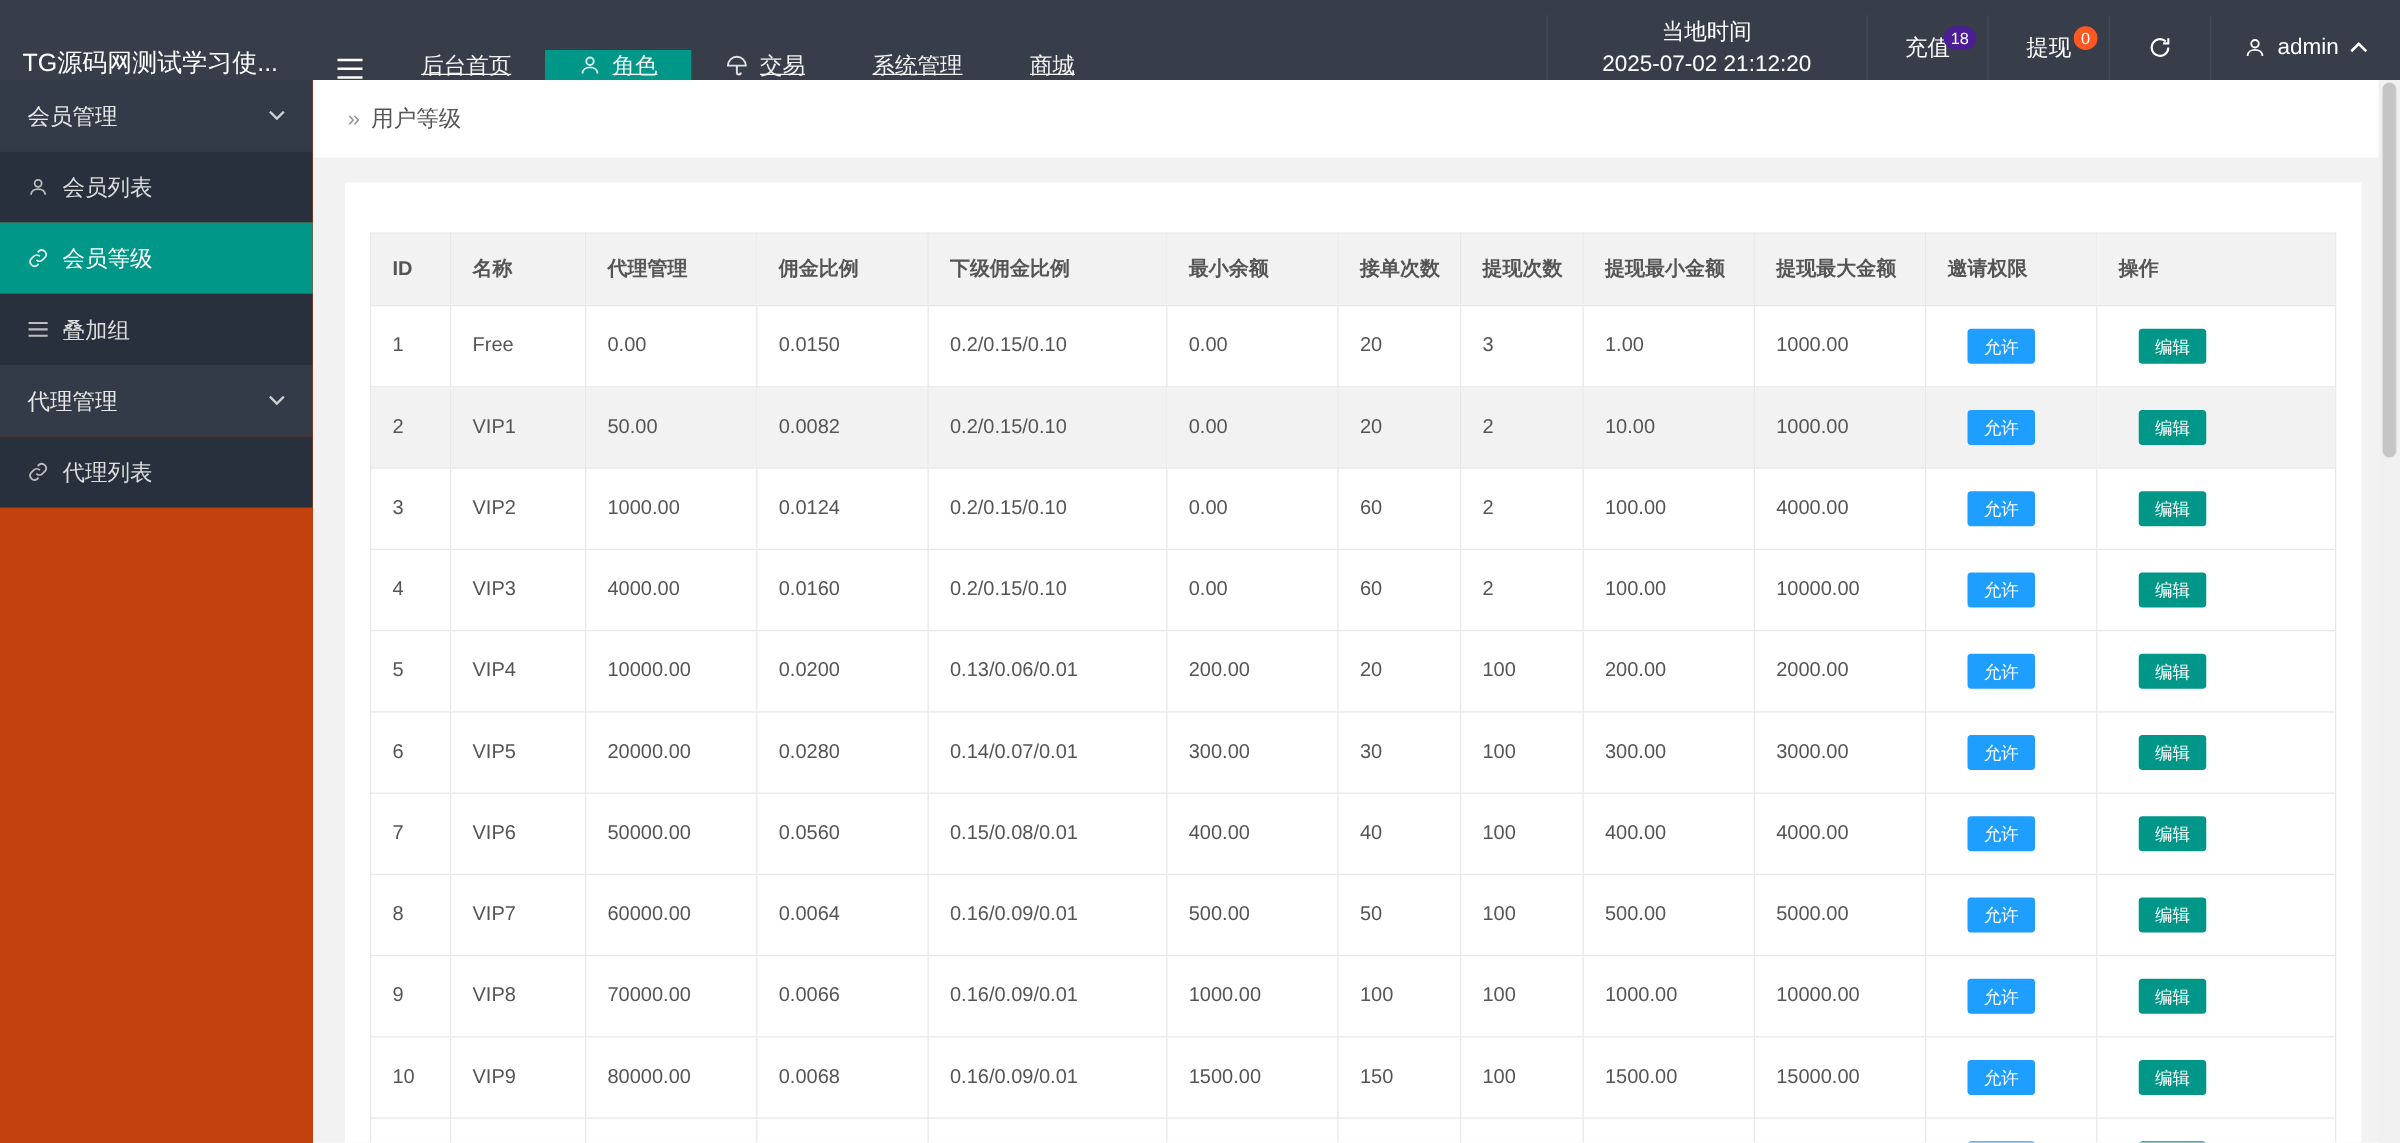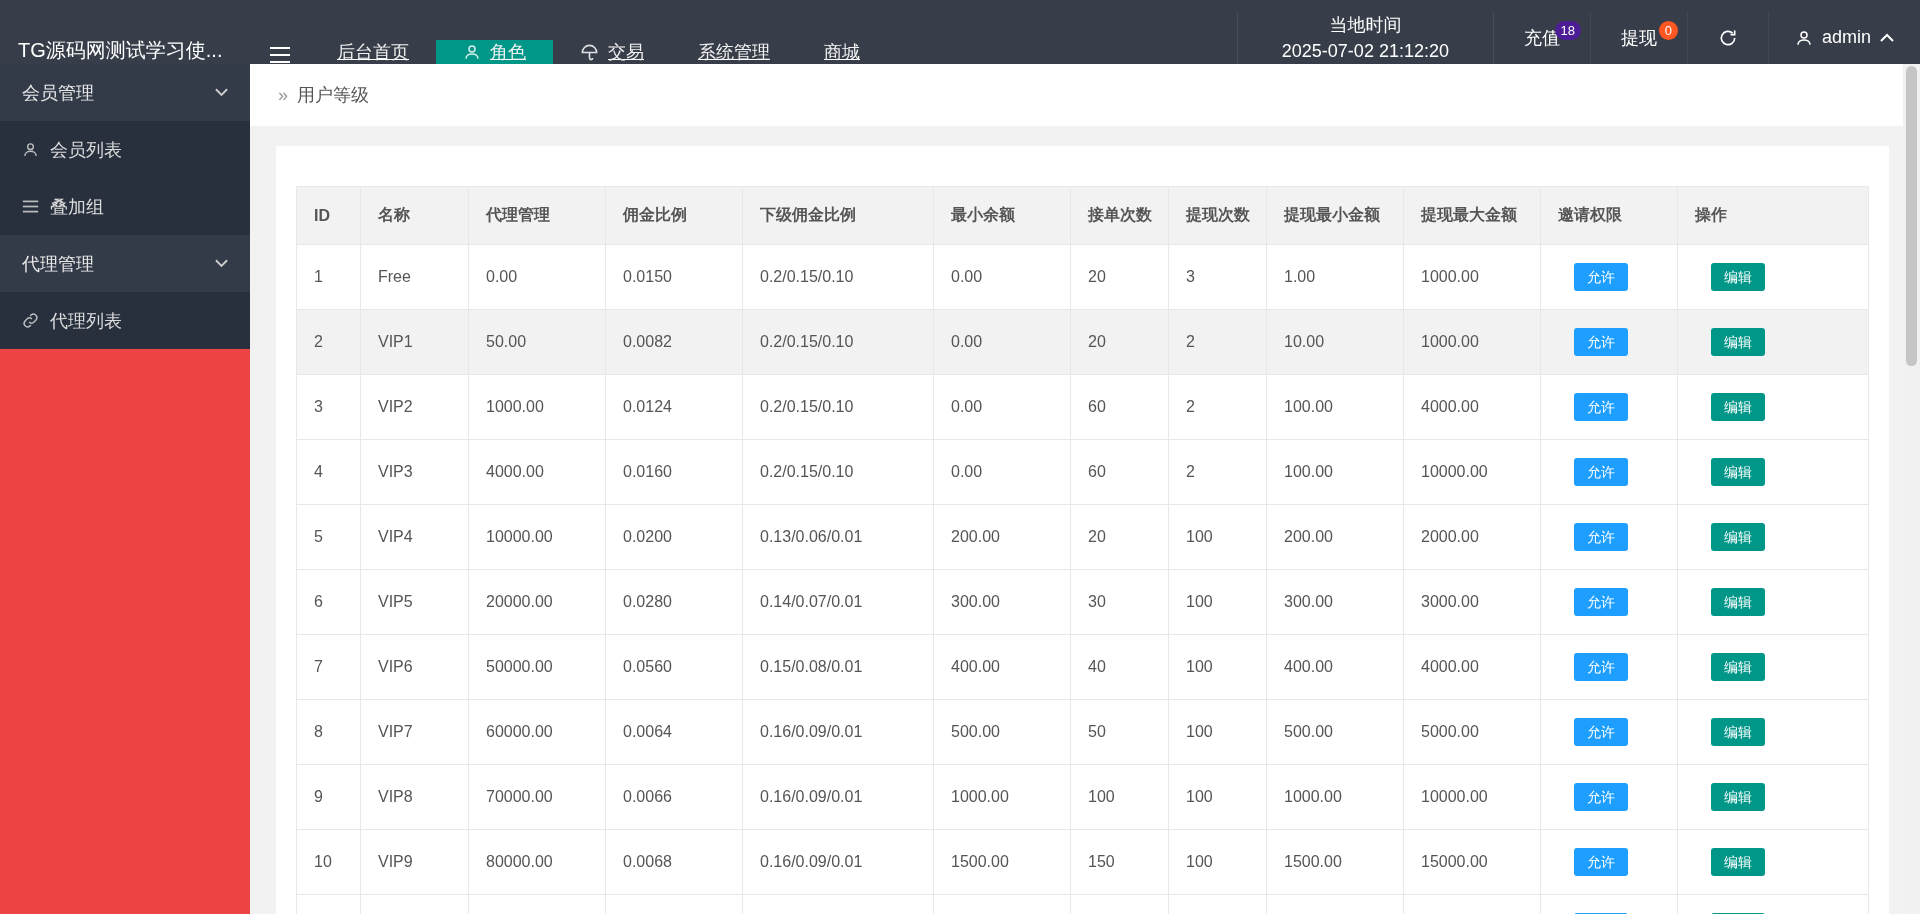--- a/index.html
+++ b/index.html
@@ -42,21 +42,21 @@
   }
   .badge {
     position:absolute; top:9px; right:9px; min-width:12px; height:19px; line-height:19px;
     padding:0 6px; border-radius:10px; font-size:13px; color:#fff; text-align:center;
   }
   .user-menu { display:flex; align-items:center; gap:9px; padding:0 26px; font-size:18px; cursor:pointer; }
 
   
   .sidebar {
     position:fixed; top:64px; left:0; width:250px; height:850px;
-    background:#ef4444; color:#e8e8e8; z-index:10;
+    background:#c2410c; color:#e8e8e8; z-index:10;
   }
   .side-group {
     height:57px; display:flex; align-items:center; justify-content:space-between;
     padding:0 22px; font-size:18px; cursor:pointer; background:#333a48;
   }
   .side-item {
     height:57px; display:flex; align-items:center; gap:11px;
     padding:0 22px; font-size:18px; cursor:pointer; background:#28303d;
     color:#dcdcdc;
   }
@@ -190,20 +190,29 @@
   <div class="side-item">
     <span class="side-icon">
       <svg width="17" height="17" viewBox="0 0 24 24" fill="none" stroke="#d6d6d6" stroke-width="2">
         <circle cx="12" cy="8" r="4"></circle>
           <path d="M4 21c0-4.2 3.8-6.5 8-6.5s8 2.3 8 6.5"></path>
       </svg>
     </span>
     <span>会员列表</span>
   </div>
 
+  <div class="side-item active" style="background: rgb(0, 150, 136);">
+    <span class="side-icon">
+      <svg width="17" height="17" viewBox="0 0 24 24" fill="none" stroke="#ffffff" stroke-width="2">
+        <path d="M10 14a5 5 0 0 0 7 0l3-3a5 5 0 0 0-7-7l-1.5 1.5"></path>
+        <path d="M14 10a5 5 0 0 0-7 0l-3 3a5 5 0 0 0 7 7l1.5-1.5"></path>
+      </svg>
+    </span>
+    <span>会员等级</span>
+  </div>
 
   <div class="side-item">
     <span class="side-icon">
       <svg width="17" height="15" viewBox="0 0 20 16" fill="none" stroke="#d6d6d6" stroke-width="2">
         <line x1="1" y1="2" x2="19" y2="2"></line>
           <line x1="1" y1="8" x2="19" y2="8"></line>
           <line x1="1" y1="14" x2="19" y2="14"></line>
       </svg>
     </span>
     <span>叠加组</span>

